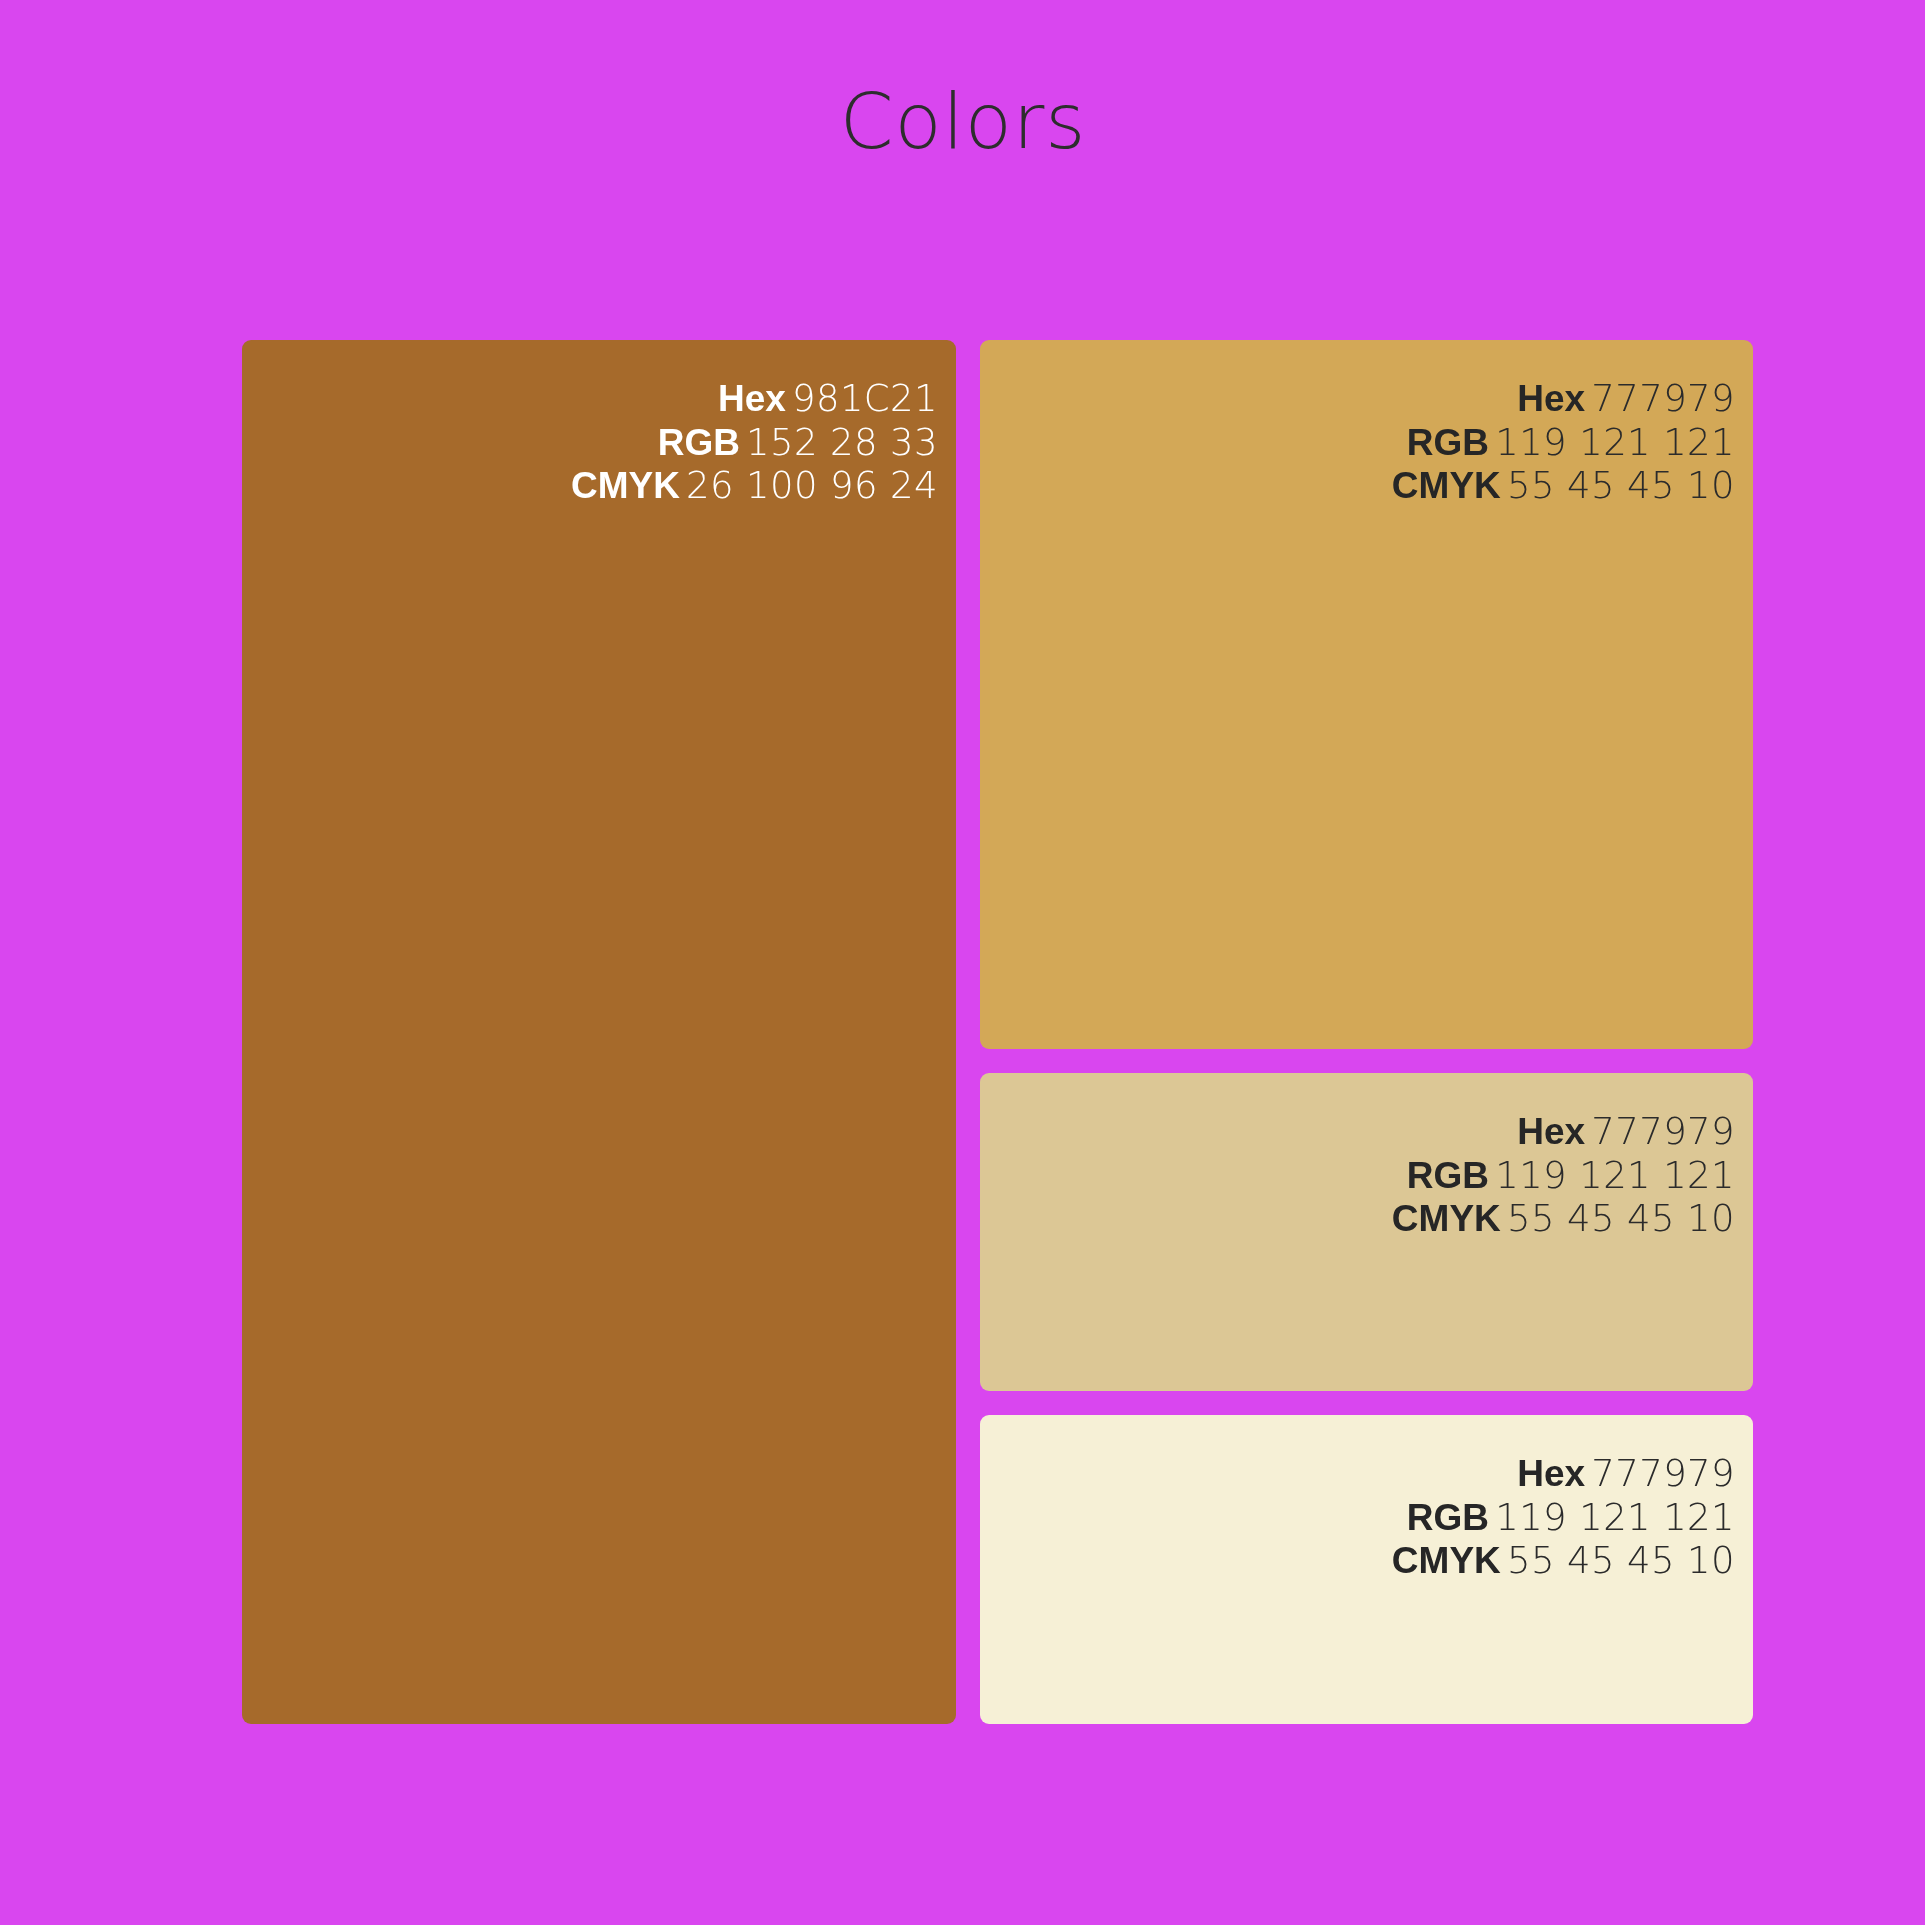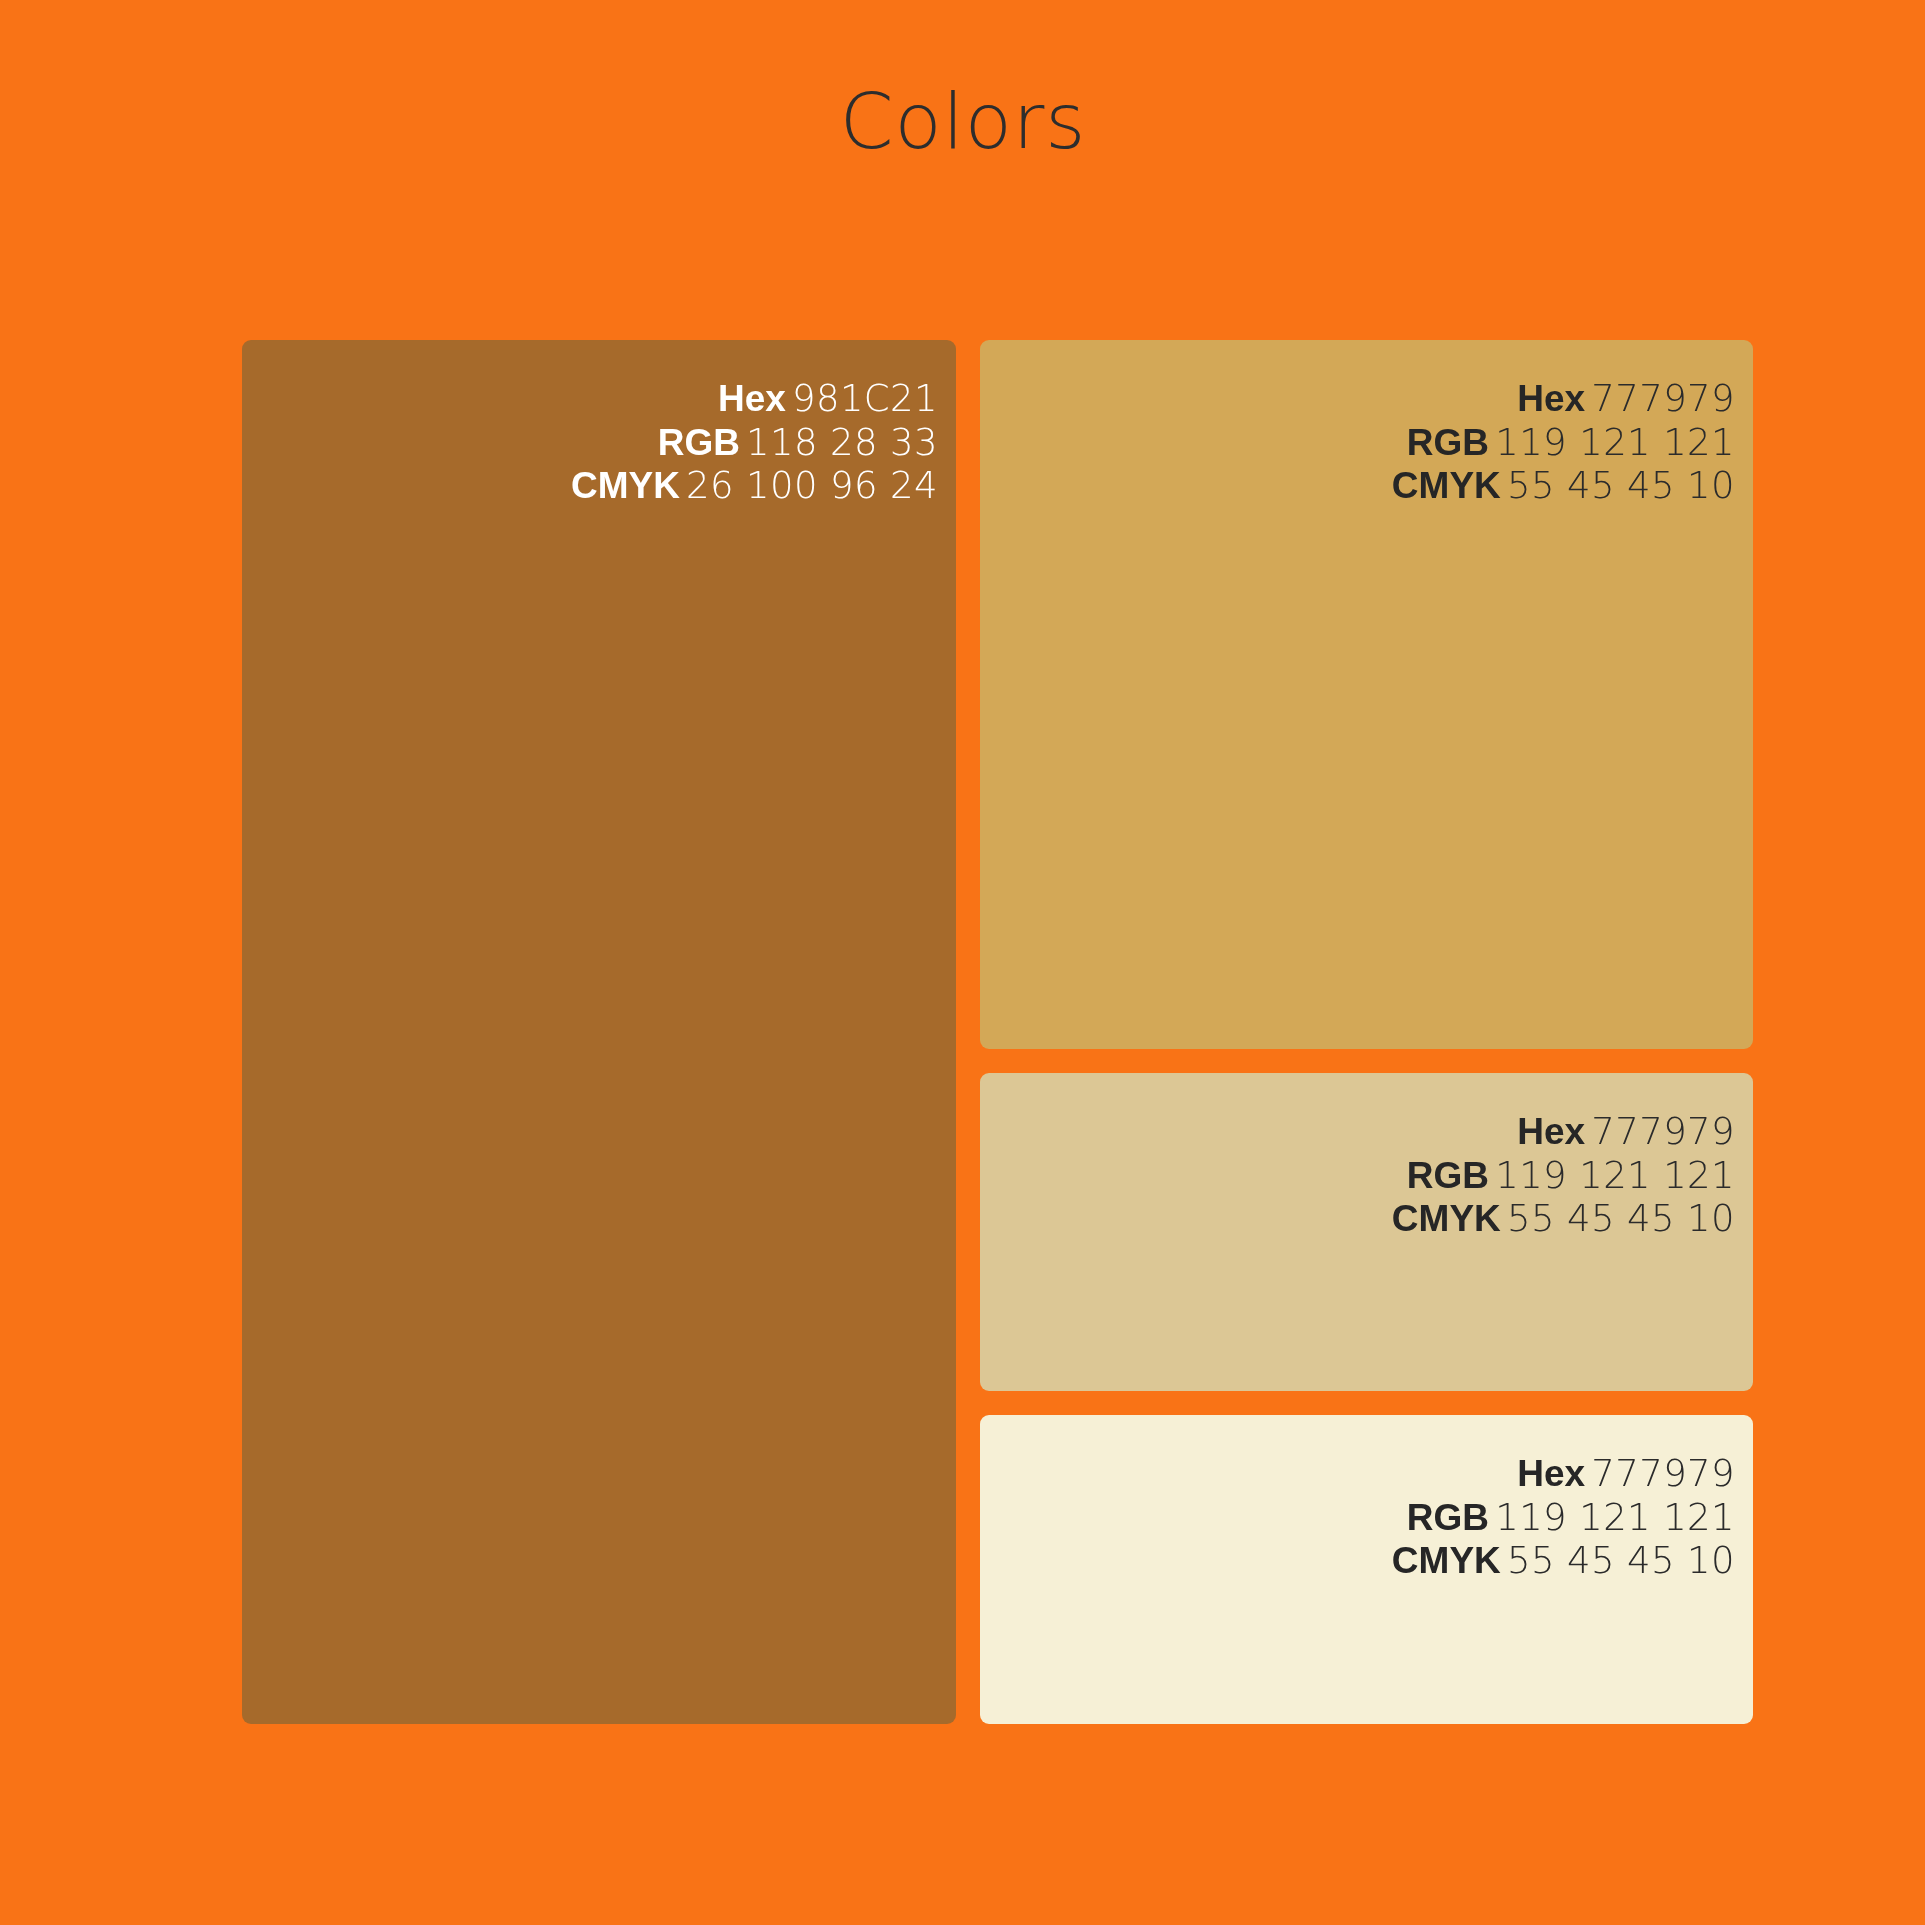--- a/index.html
+++ b/index.html
@@ -106,34 +106,34 @@
   }
 
   .text-light .info-line { color: #ffffff; }
   .text-light .info-label { color: #ffffff; }
   .text-dark  .info-line { color: #2b2b2b; }
   .text-dark  .info-label { color: #262626; }
 </style>
 </head>
 <body style="background: rgb(255, 255, 255);">
 
-<div id="page" style="background: #f97316;">
+<div id="page" style="background: #d946ef;">
 
   <div id="page-title" style="color: rgb(45, 45, 45);">Colors</div>
 
   <div id="palette">
 
     <div class="column-left">
       <div class="swatch swatch-tall-left text-light" id="sw0" style="background: rgb(166, 106, 43);">
         <div class="swatch-info">
           <div class="info-line">
             <span class="info-label">Hex</span><span class="info-value">981C21</span>
           </div>
           <div class="info-line">
-            <span class="info-label">RGB</span><span class="info-value">118  28  33</span>
+            <span class="info-label">RGB</span><span class="info-value">152  28  33</span>
           </div>
           <div class="info-line">
             <span class="info-label">CMYK</span><span class="info-value">26  100  96  24</span>
           </div>
         </div>
       </div>
     </div>
 
     <div class="column-right">
 

